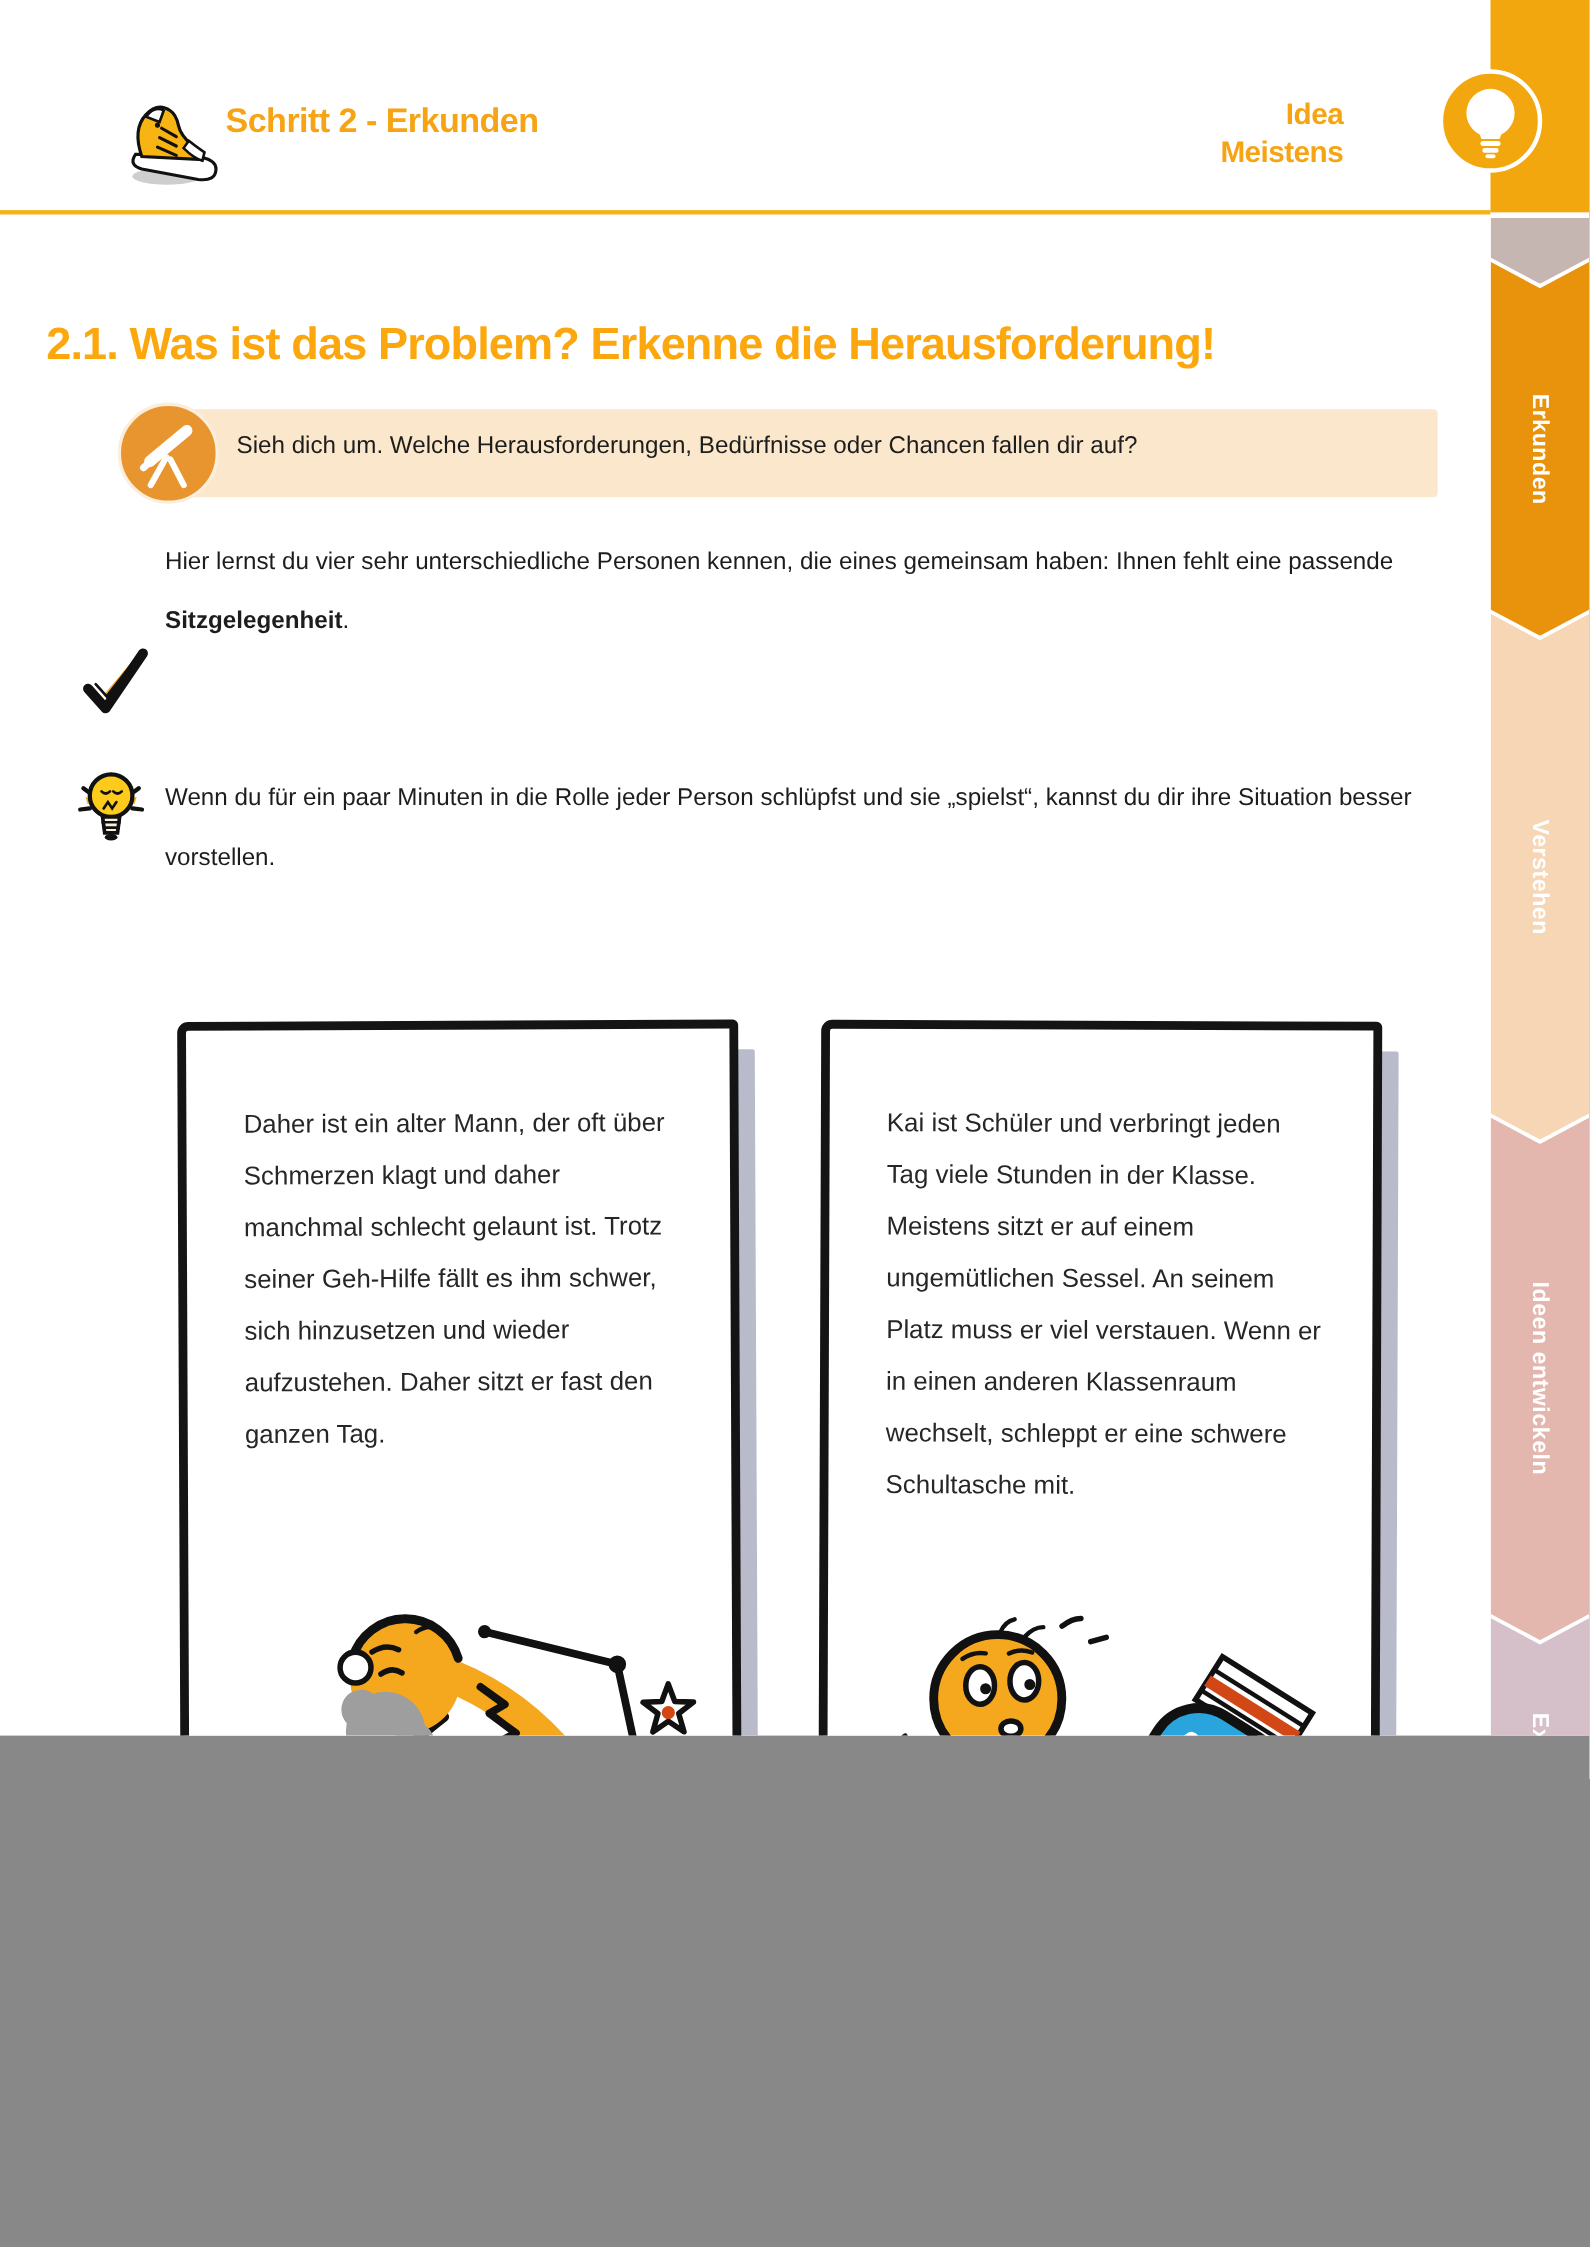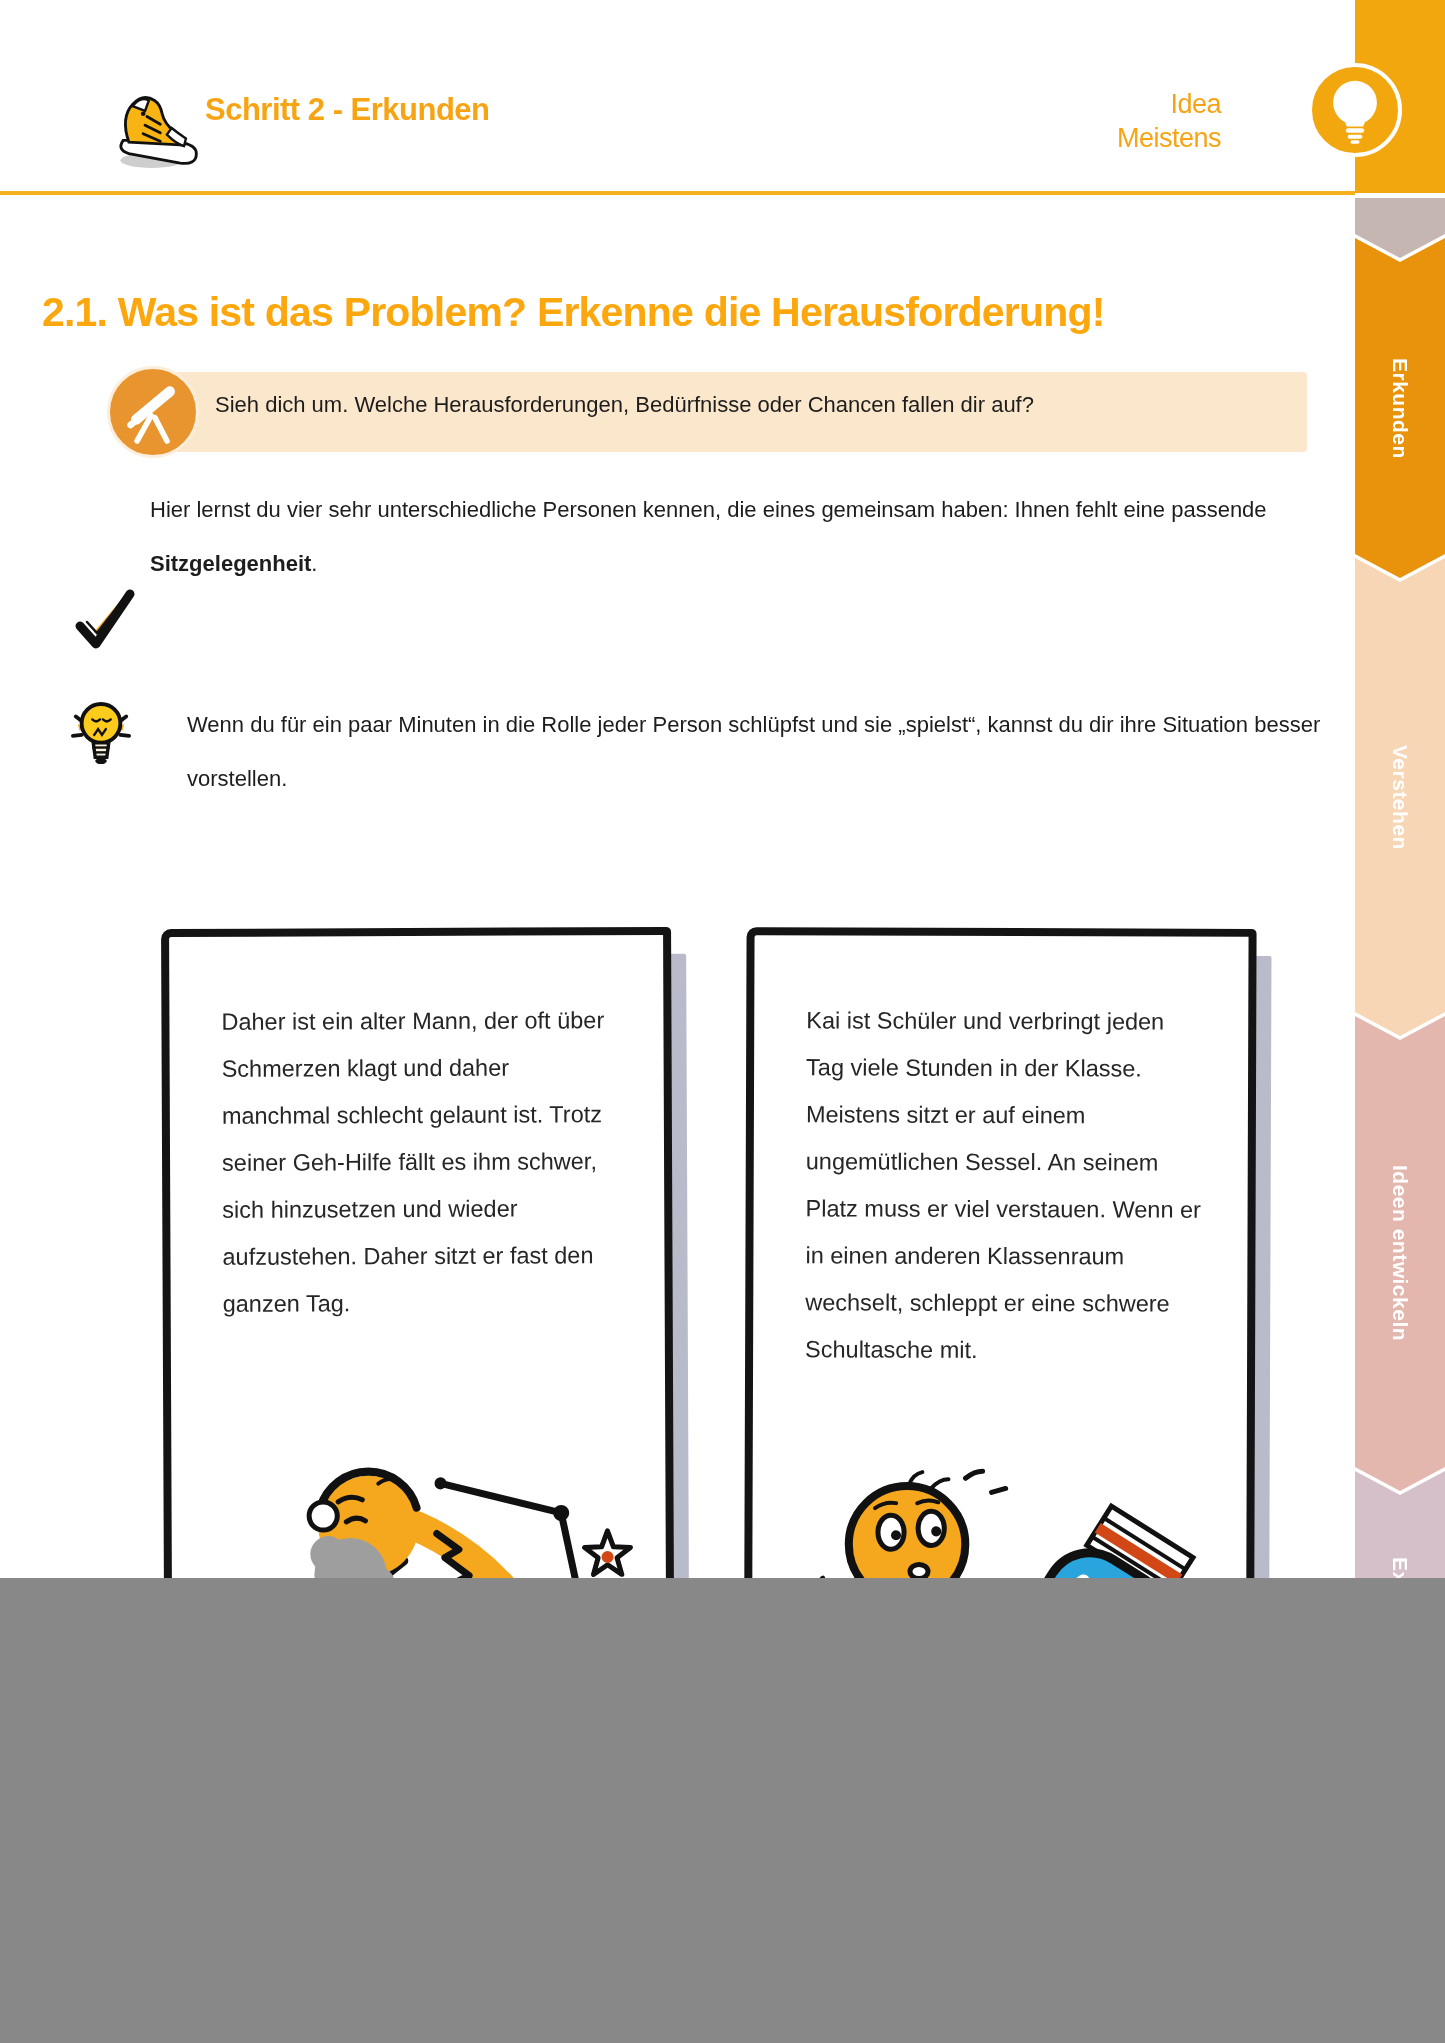--- a/index.html
+++ b/index.html
@@ -2,21 +2,21 @@
 <html><head>
 <meta charset="utf-8">
 <style>
   * { margin:0; padding:0; box-sizing:border-box; }
   body { background:#888; font-family:"Liberation Sans", sans-serif; }
   .page { position:relative; width:1445px; height:1578px; background:#ffffff; overflow:hidden; margin:0 auto; }
   .abs { position:absolute; }
 
   
   .step-title { left:205px; top:92px; font-size:31px; font-weight:bold; color:#F7A414; letter-spacing:-0.5px; }
-  .brand { right:224px; top:87px; text-align:right; font-size:27px; font-weight:normal; color:#F7A414; line-height:34px; letter-spacing:-0.5px; }
+  .brand { right:224px; top:87px; text-align:right; font-size:27px; font-weight:bold; color:#F7A414; line-height:34px; letter-spacing:-0.5px; }
   .top-block { left:1355px; top:0; width:90px; height:193px; background:#F3A70E; }
   .bulb-badge { left:1308px; top:63px; width:94px; height:94px; border-radius:50%;
                 background:#F3A70E; border:4px solid #ffffff; display:flex; align-items:center; justify-content:center; }
   .rule-top { left:0; top:191px; width:1355px; height:4px; background:#F7B11C; }
   .rule-bottom { left:0; top:1970px; width:1355px; height:4px; background:#F7B11C; }
 
   
   .chev { left:1355px; width:90px; display:flex; align-items:center; justify-content:center; }
   .chev-mid { clip-path:polygon(0 0, 50% 24px, 100% 0, 100% calc(100% - 24px), 50% 100%, 0 calc(100% - 24px)); }
   .chev-top { clip-path:polygon(0 0, 100% 0, 100% calc(100% - 24px), 50% 100%, 0 calc(100% - 24px)); }
@@ -27,21 +27,21 @@
 
   
   .h1 { left:42px; top:289px; width:1300px; font-size:41px; font-weight:bold; color:#FBA70D; letter-spacing:-0.8px; }
   .info-box { left:152px; top:372px; width:1155px; height:80px; background:#FBE7CC; border-radius:4px; }
   .info-text { left:215px; top:386px; width:1080px; font-size:22px; line-height:37px; color:#1d1d1d; }
   .info-badge { left:107px; top:366px; width:92px; height:92px; border-radius:50%; background:#E9952F;
                 border:3px solid #FBEEDC; display:flex; align-items:center; justify-content:center; }
   .body-par { left:150px; width:1165px; font-size:22px; line-height:54px; color:#1d1d1d; }
   .intro { top:483px; }
   .check-par { top:588px; }
-  .tip-par { top:698px;margin-left:37px; }
+  .tip-par { top:698px; }
   .b { font-weight:bold; }
   .mini-icon { width:62px; height:74px; }
 
   
   .card { position:absolute; width:510px; background:#fff; border:8px solid #141414;
           border-radius:10px 5px 12px 6px; box-shadow:18px 24px 0 -3px #B9BBCA; }
   .card-karl { left:163px; top:928px; height:897px; transform:rotate(-0.25deg); }
   .card-kai  { left:745px; top:928px; height:908px; transform:rotate(0.2deg); }
   .card-text { margin:62px 44px 0 52px; font-size:23.5px; line-height:47px; color:#262626; }
   .card-art { position:absolute; left:6px; bottom:10px; width:482px; height:382px; }

